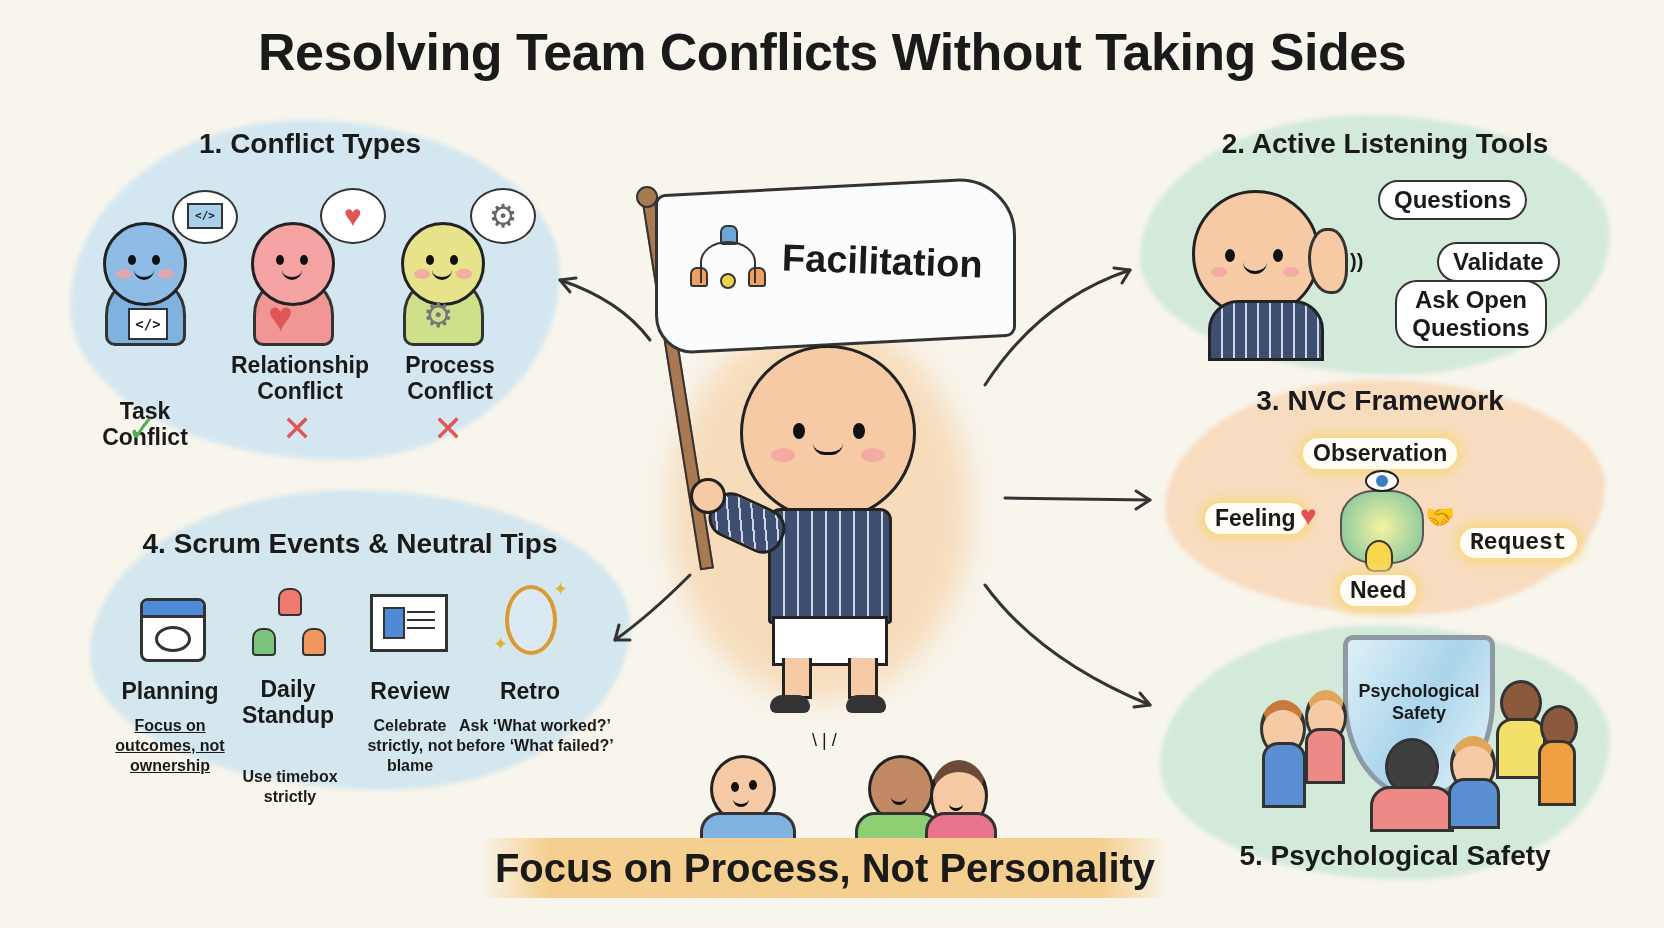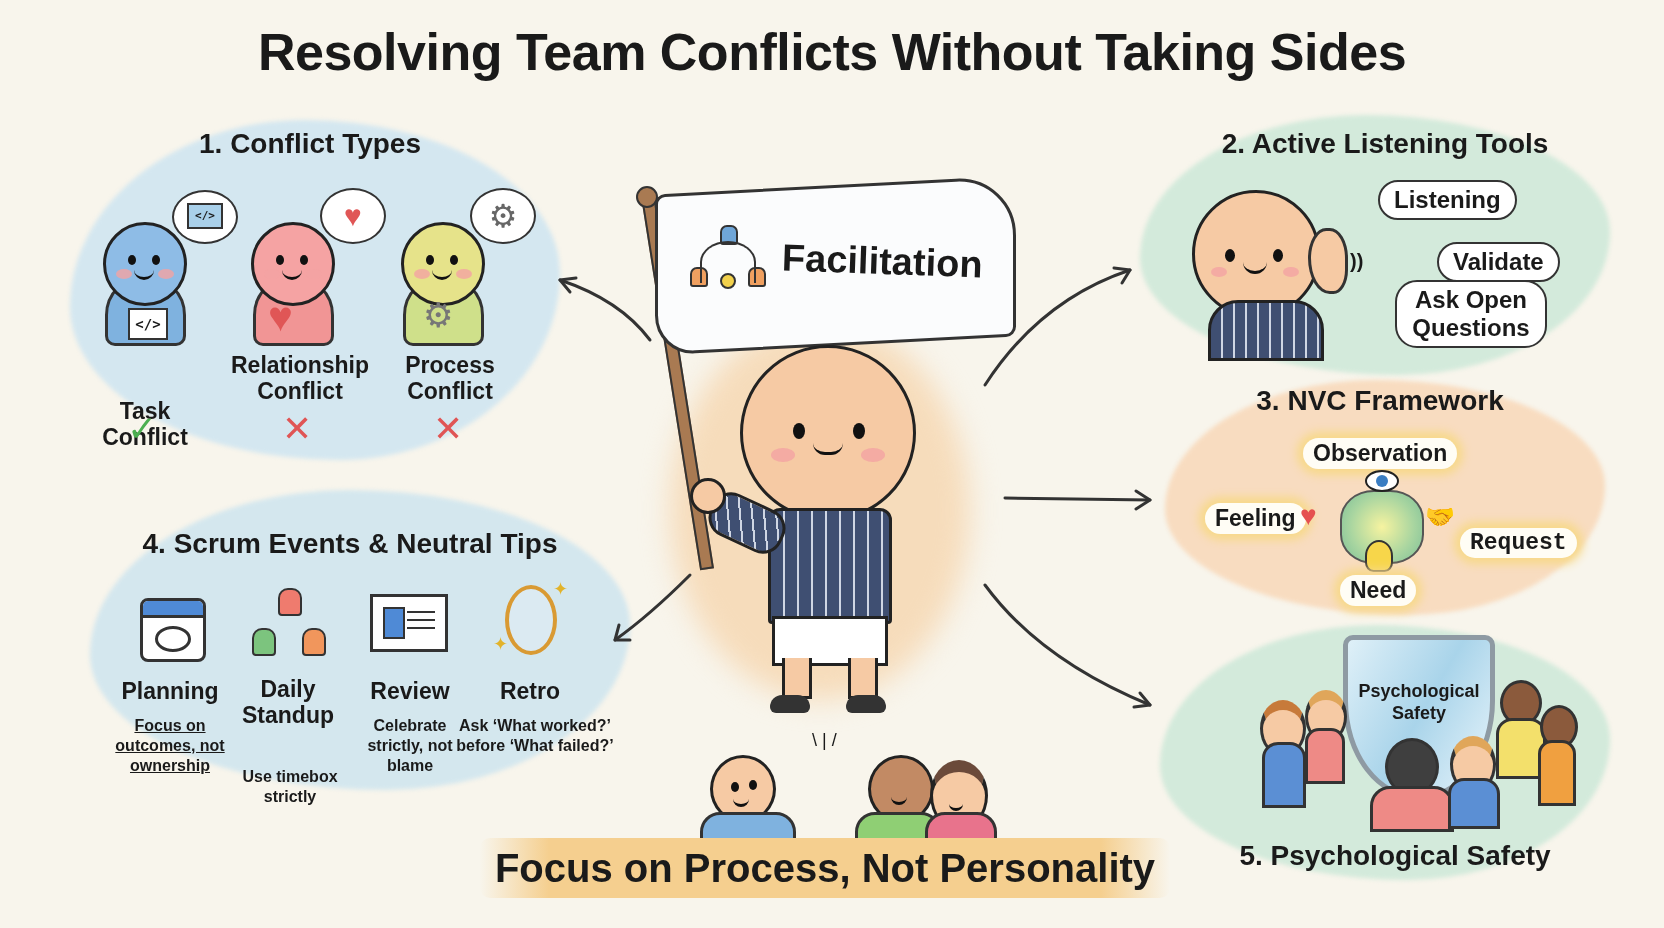--- a/index.html
+++ b/index.html
@@ -198,21 +198,21 @@
 <div class="face" style="left:1192px;top:190px;width:122px;height:122px;background:#f6caa4;">
   <div class="eye" style="left:30px;top:56px;width:10px;height:13px;"></div>
     <div class="eye" style="left:78px;top:56px;width:10px;height:13px;"></div>
   <div class="cheek" style="left:16px;top:74px;"></div>
     <div class="cheek" style="left:88px;top:74px;"></div>
   <div class="smile" style="left:48px;top:68px;width:24px;"></div>
 </div>
 <div class="abs" style="left:1308px;top:228px;width:34px;height:60px;background:#f6caa4;border:3px solid #333;border-radius:50% 50% 40% 60%;"></div>
 <div class="abs" style="left:1350px;top:250px;font-size:20px;font-weight:bold;">))</div>
 <div class="abs" style="left:1208px;top:300px;width:110px;height:55px;background:repeating-linear-gradient(90deg,#3f4f72 0 10px,#cfd6e4 10px 12px);border:3px solid #222;border-radius:30px 30px 0 0;"></div>
-<div class="bubble" style="left:1378px;top:180px;">Listening</div>
+<div class="bubble" style="left:1378px;top:180px;">Questions</div>
 <div class="bubble" style="left:1437px;top:242px;">Validate</div>
 <div class="bubble" style="left:1395px;top:280px;width:120px;">Ask Open Questions</div>
 
 <div class="sec-title" style="left:1220px;top:385px;width:320px;">3. NVC Framework</div>
 <div class="abs" style="left:1340px;top:490px;width:80px;height:70px;background:radial-gradient(circle,#f6f3a0 0%,#a8d5a0 60%,#7cbf98 100%);border:2px solid #555;border-radius:40%;"></div>
 <div class="nvc-pill" style="left:1303px;top:438px;">Observation</div>
 <div class="abs" style="left:1365px;top:470px;width:30px;height:18px;background:#fff;border:2px solid #222;border-radius:50%;">
     <div style="margin:3px auto;width:12px;height:12px;background:#3a7dc2;border-radius:50%;"></div>
   </div>
 <div class="nvc-pill" style="left:1205px;top:503px;">Feeling</div>

